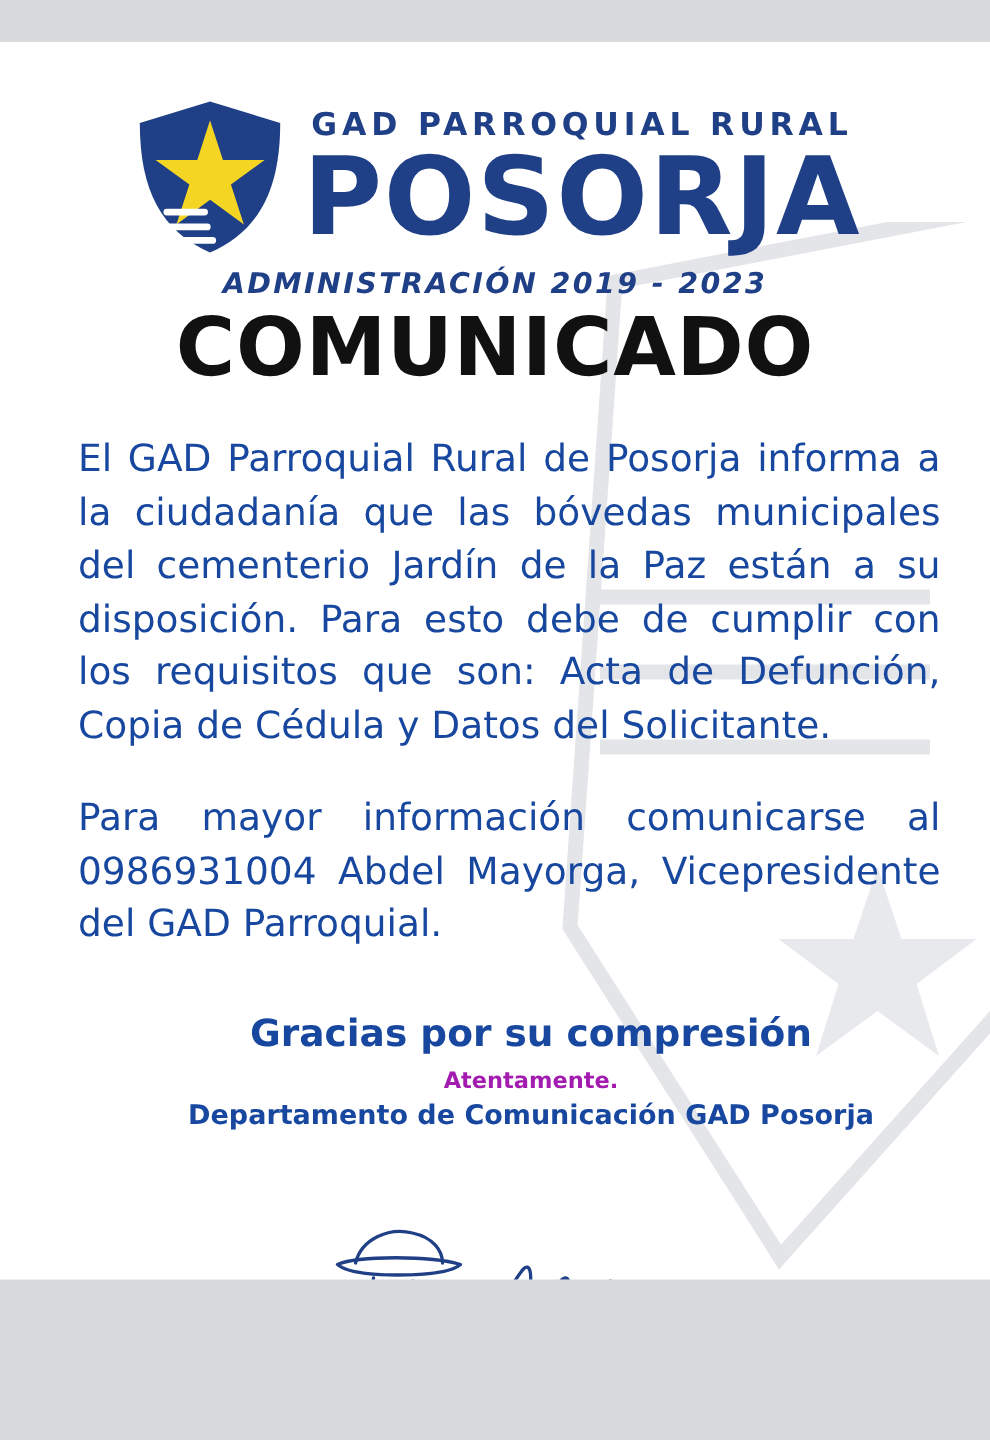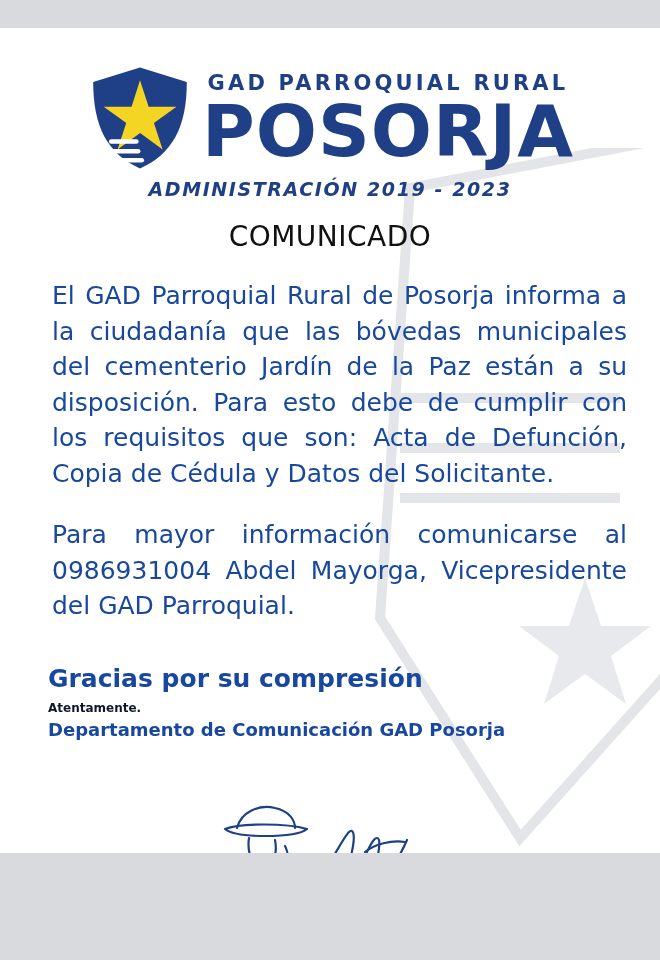--- a/index.html
+++ b/index.html
@@ -87,56 +87,56 @@
     color: #1f3f86;
     letter-spacing: 1.6px;
     margin-top: 6px;
     font-family: "DejaVu Sans", sans-serif;
     white-space: nowrap;
   }
 
   
   .title {
     text-align: center;
-    font-size: 28px;
-    font-weight: normal;
+    font-size: 54px;
+    font-weight: bold;
     color: #111111;
     letter-spacing: 0.5px;
-    margin-top: 20px;
     font-family: "DejaVu Sans", sans-serif;
   }
 
   
   .body-wrap {
     margin: 22px 33px 0 52px;
   }
   .para {
     color: #17479e;
     font-size: 25px;
     line-height: 1.42;
     text-align: justify;
     font-family: "DejaVu Sans", sans-serif;
     font-weight: normal;
   }
   .para + .para { margin-top: 26px; }
 
   
   .closing {
     margin-top: 40px;
+    text-align: center;
     padding-left: 48px;
   }
   .thanks {
     color: #17479e;
     font-size: 25px;
     font-weight: bold;
     font-family: "DejaVu Sans", sans-serif;
   }
   .sincerely {
-    color: #0f172a;
-    font-size: 12px;
+    color: #a21caf;
+    font-size: 15px;
     font-weight: bold;
     margin-top: 8px;
     font-family: "DejaVu Sans", sans-serif;
   }
   .dept {
     color: #17479e;
     font-size: 18px;
     font-weight: bold;
     margin-top: 4px;
     font-family: "DejaVu Sans", sans-serif;

